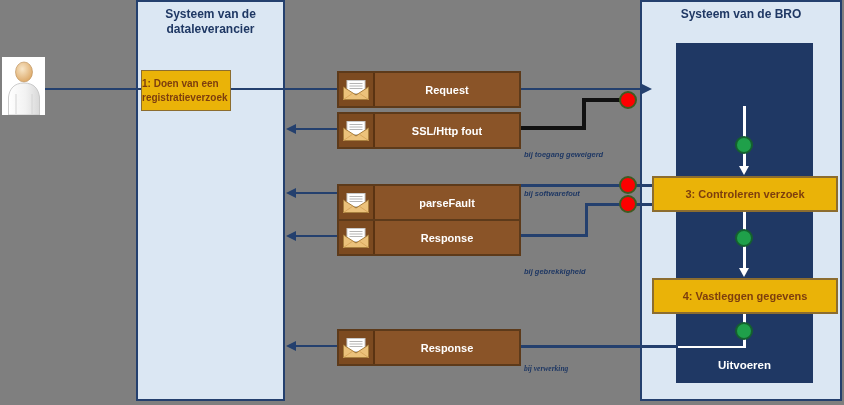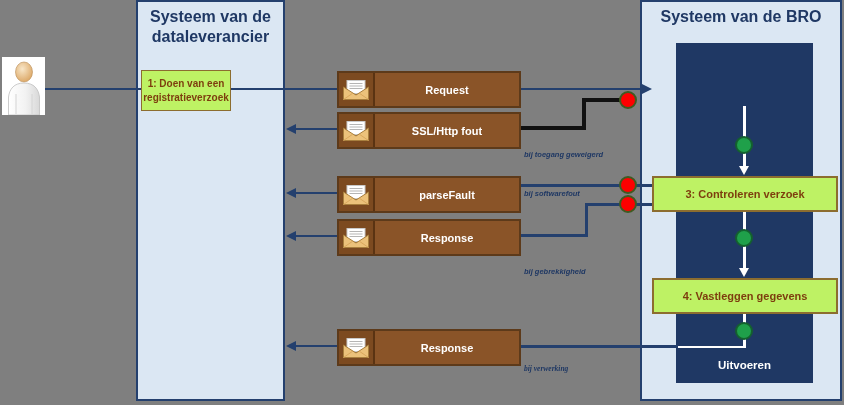--- a/index.html
+++ b/index.html
@@ -3,21 +3,21 @@
 <meta charset="utf-8">
 <style>
   html,body{margin:0;padding:0;background:#666;}
   #canvas{position:relative;width:844px;height:405px;background:#7f7f7f;overflow:hidden;
           font-family:"Liberation Sans",sans-serif;}
 
   
   .lane{position:absolute;top:0;height:397px;background:#dbe7f3;border:2px solid #24406e;z-index:1;}
   #lane-left{left:136px;width:145px;}
   #lane-right{left:640px;width:198px;}
-  .lane-title{margin-top:5px;text-align:center;font-size:16px;font-weight:bold;
+  .lane-title{margin-top:5px;text-align:center;font-size:12px;font-weight:bold;
               color:#1f3864;line-height:1.25;padding:0 6px;}
 
   
   #dark-panel{position:absolute;left:676px;top:43px;width:137px;height:340px;background:#1f3864;z-index:2;}
   #verwerking-label{position:absolute;left:676px;top:359px;width:137px;text-align:center;
                     color:#fff;font-weight:bold;font-size:11.5px;z-index:4;}
 
   
   .hline,.vline{position:absolute;background:#24406e;z-index:3;}
   .hline{height:2px;}
@@ -32,22 +32,22 @@
                border-bottom:5px solid transparent;border-left:10px solid #24406e;z-index:3;}
   .arrow-down-w{position:absolute;width:0;height:0;border-left:5.5px solid transparent;
                 border-right:5.5px solid transparent;border-top:9px solid #fff;z-index:4;}
 
   
   .dot{position:absolute;width:18px;height:18px;border-radius:50%;box-sizing:border-box;z-index:4;}
   .dot-red{background:#fe0000;border:2px solid #3f5b22;}
   .dot-green{background:#1fa04a;border:2px solid #14602f;}
 
   
-  .proc{position:absolute;background:#bef264;border:2px solid #8c6d2f;box-sizing:border-box;
-        display:flex;align-items:center;justify-content:center;text-align:center;
+  .proc{position:absolute;background:#eab308;border:2px solid #8c6d2f;box-sizing:border-box;
+        display:flex;align-items:center;justify-content:center;text-align:left;
         color:#7d3e0e;font-weight:bold;z-index:5;}
   #box-step1{left:141px;top:70px;width:90px;height:41px;font-size:10px;line-height:1.35;border-width:1.5px;}
   #box-step2{left:652px;top:70px;width:186px;height:36px;font-size:11px;}
   #box-step3{left:652px;top:176px;width:186px;height:36px;font-size:11px;}
   #box-step4{left:652px;top:278px;width:186px;height:36px;font-size:11px;}
 
   
   .msg{position:absolute;left:337px;width:184px;height:37px;background:#8a5428;
        border:2px solid #5d3a1a;box-sizing:border-box;display:flex;z-index:5;}
   .msg-icon{width:34px;background:#7c4a20;border-right:2px solid #5a3312;display:flex;
@@ -157,21 +157,21 @@
       <svg width="26" height="20" viewBox="0 0 26 20">
         <rect x="4" y="0.5" width="18" height="13" fill="#fff" stroke="#c9c9c9"></rect>
         <path d="M6.5 3.5 H19.5 M6.5 6 H19.5 M6.5 8.5 H19.5" stroke="#b5b5b5" stroke-width="1.2" fill="none"></path>
         <path d="M0.5 7 L13 15 L25.5 7 L25.5 19.5 L0.5 19.5 Z" fill="#ecc27b" stroke="#a87f3e"></path>
         <path d="M0.5 19.5 L10 13 M25.5 19.5 L16 13" stroke="#d9a85e" stroke-width="1" fill="none"></path>
       </svg>
     </div>
     <div class="msg-label">Request</div>
   </div>
 
-  <div class="msg" style="top:176px;">
+  <div class="msg" style="top:184px;">
     <div class="msg-icon">
       <svg width="26" height="20" viewBox="0 0 26 20">
         <rect x="4" y="0.5" width="18" height="13" fill="#fff" stroke="#c9c9c9"></rect>
         <path d="M6.5 3.5 H19.5 M6.5 6 H19.5 M6.5 8.5 H19.5" stroke="#b5b5b5" stroke-width="1.2" fill="none"></path>
         <path d="M0.5 7 L13 15 L25.5 7 L25.5 19.5 L0.5 19.5 Z" fill="#ecc27b" stroke="#a87f3e"></path>
         <path d="M0.5 19.5 L10 13 M25.5 19.5 L16 13" stroke="#d9a85e" stroke-width="1" fill="none"></path>
       </svg>
     </div>
     <div class="msg-label">parseFault</div>
   </div>

